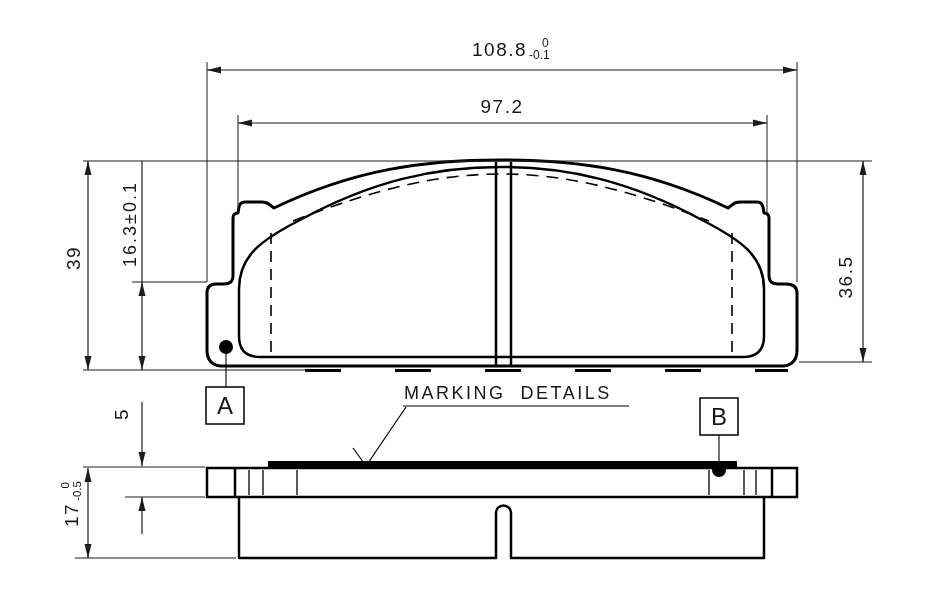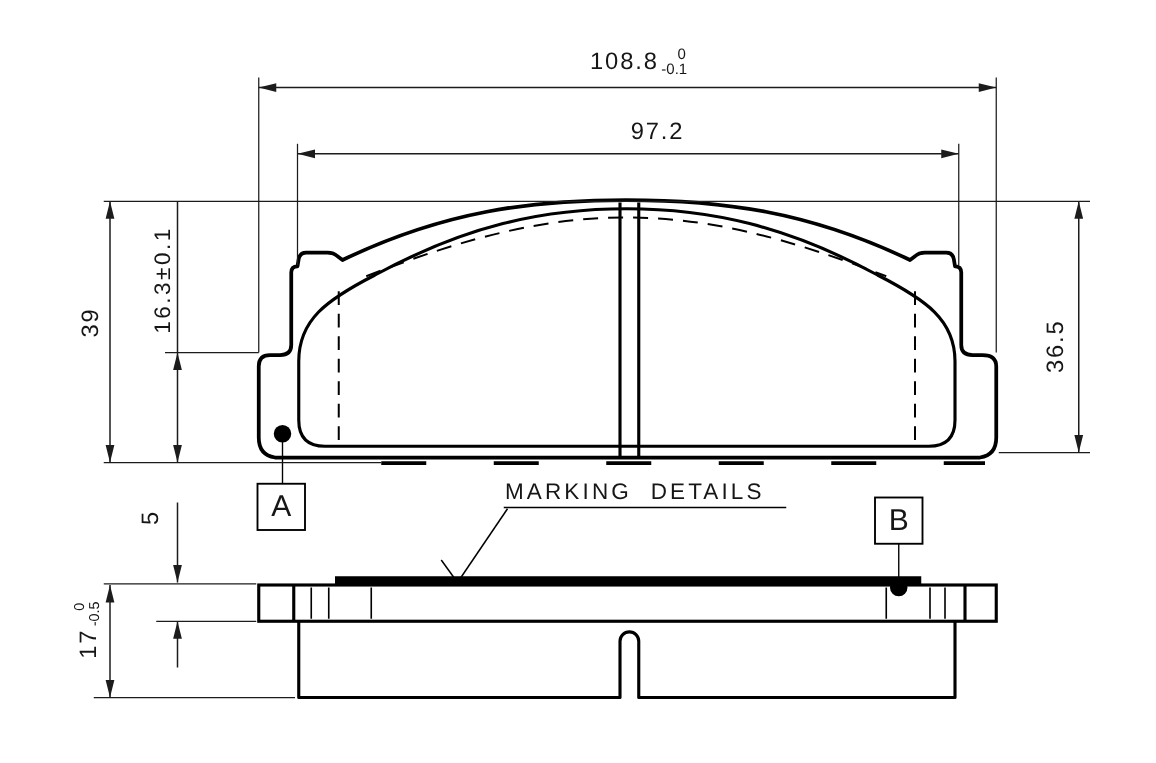--- a/index.html
+++ b/index.html
@@ -155,21 +155,21 @@
   <div class="label center" style="left:502px;top:49px;">
     <span class="dimrow">
       <span class="dimmain">108.8</span>
       <span class="tolstack">
         <span class="tu">0</span>
         <span class="tl">-0.1</span>
       </span>
     </span>
   </div>
 
-  <div class="label center big" style="left:502px;top:106px;margin-left:24px;">97.2</div>
+  <div class="label center big" style="left:502px;top:106px;">97.2</div>
 
   <div class="label rot big" style="left:73px;top:258px;">39</div>
 
   <div class="label rot mid" style="left:130px;top:224px;">16.3±0.1</div>
 
   <div class="label rot big" style="left:845px;top:277px;">36.5</div>
 
   <div class="label rot big" style="left:121px;top:414px;">5</div>
 
   <div class="label rot" style="left:71px;top:513px;">

